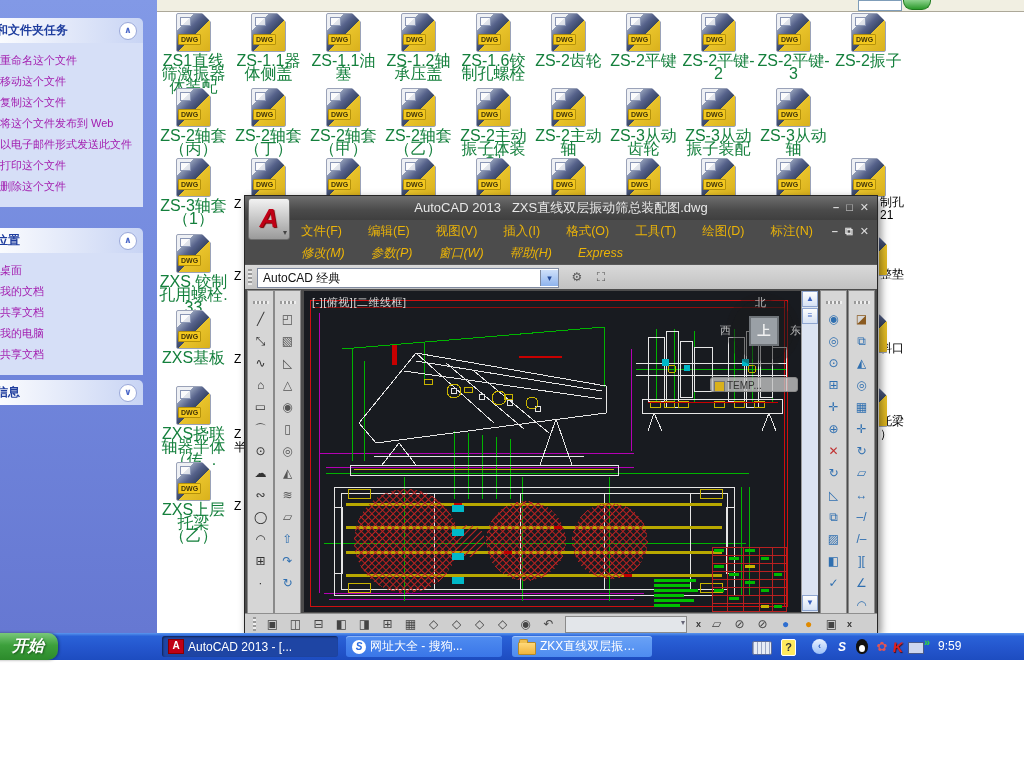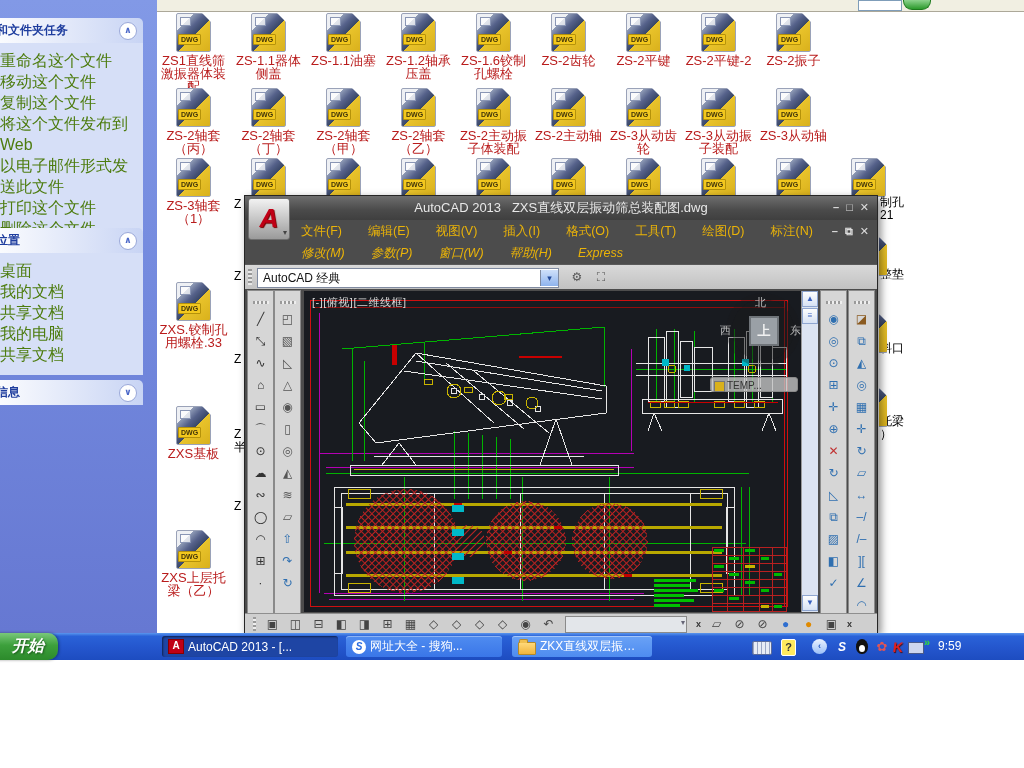--- a/index.html
+++ b/index.html
@@ -12,34 +12,34 @@
     background:linear-gradient(#8ed38e,#2c9a2c);border:1px solid #1d7a1d;border-top:none;}
   
   #sidebar{left:0;top:0;width:157px;height:633px;background:linear-gradient(180deg,#8299e6 0%,#7288dd 50%,#6678d2 100%);}
   .sbox{position:absolute;left:-14px;width:157px;border-radius:5px 5px 0 0;overflow:hidden;}
   .sbox-h{height:25px;background:linear-gradient(90deg,#ffffff,#c8d4f4);display:flex;align-items:center;
     font-weight:bold;font-size:12px;color:#1e3d9e;padding:0 6px 0 10px;}
   .sbox-h .sp{flex:1;}
   .chev{width:16px;height:16px;border-radius:50%;background:#fff;border:1px solid #9aa8d8;color:#4a66c8;
     font-size:9px;line-height:15px;text-align:center;font-weight:bold;}
   .sbox-b{background:#d6dff7;padding:7px 4px 10px 14px;}
-  .slink{font-size:16px;line-height:21px;color:#4d7c0f;cursor:pointer;}
+  .slink{font-size:11px;line-height:21px;color:#a21caf;cursor:pointer;}
   
   .frow{position:absolute;display:flex;}
   .fcol{position:absolute;display:flex;flex-direction:column;}
   .fcell{width:75px;display:flex;flex-direction:column;align-items:center;}
   .fcol .fcell{height:76px;}
   .dwg{position:relative;display:block;width:33px;height:37px;flex:none;
     background:linear-gradient(135deg,#eef0f4 24%,#8e9ab5 24%,#55618a 40%,#394767 55%,#e9c32b 55%,#d9b11c 100%);
     border:1px solid #9aa2b8;border-radius:2px;}
   .dwg .fold{position:absolute;top:-1px;right:-1px;border-top:9px solid #fff;border-left:9px solid transparent;}
   .dwg .gly{position:absolute;left:3px;top:3px;width:9px;height:7px;border:1px solid #8a96b5;background:rgba(255,255,255,.75);}
   .dwg .tag{position:absolute;left:1px;bottom:6px;padding:0 2px;background:#f3c81e;border:1px solid #b5920a;
     color:#40340a;font-weight:bold;font-size:7px;line-height:9px;border-radius:1px;font-style:normal;}
-  .flabel{margin-top:2px;font-size:13px;line-height:13px;color:#b91c1c;text-align:center;word-break:break-all;}
+  .flabel{margin-top:2px;font-size:16px;line-height:13px;color:#15803d;text-align:center;word-break:break-all;}
   .sliver-label{position:absolute;font-size:12px;line-height:13px;color:#000;white-space:pre;}
   .sliver-icon{position:absolute;width:8px;height:39px;overflow:hidden;}
   .sliver-icon .dwg{margin-left:-26px;}
   
   #acad{left:244px;top:195px;width:634px;height:438px;background:#4c4c4c;border:1px solid #262626;
     box-shadow:3px 3px 8px rgba(0,0,0,.45);box-sizing:border-box;}
   #titlebar{left:0;top:0;width:632px;height:24px;background:linear-gradient(#6e6e6e,#4a4a4a 60%,#3f3f3f);}
   #titletext{width:100%;text-align:center;line-height:24px;font-size:13px;color:#e8e8e8;white-space:pre;}
   .winctl{position:absolute;display:flex;gap:7px;color:#ddd;font-size:11px;font-weight:bold;}
   .winctl span{cursor:pointer;}
@@ -236,20 +236,28 @@
         <b class="tag">DWG</b>
       </span>
       <div class="flabel">ZS-2平键-2</div>
     </div>
     <div class="fcell">
       <span class="dwg">
         <i class="fold"></i>
         <i class="gly"></i>
         <b class="tag">DWG</b>
       </span>
+      <div class="flabel">ZS-2平键-3</div>
+    </div>
+    <div class="fcell">
+      <span class="dwg">
+        <i class="fold"></i>
+        <i class="gly"></i>
+        <b class="tag">DWG</b>
+      </span>
       <div class="flabel">ZS-2振子</div>
     </div>
   </div>
 <div class="frow" style="left:156px;top:88px;">
     <div class="fcell">
       <span class="dwg">
         <i class="fold"></i>
         <i class="gly"></i>
         <b class="tag">DWG</b>
       </span>
@@ -378,21 +386,21 @@
       </span>
     </div>
     <div class="fcell">
       <span class="dwg">
         <i class="fold"></i>
         <i class="gly"></i>
         <b class="tag">DWG</b>
       </span>
     </div>
   </div>
-<div class="fcol" style="left:156px;top:158px;gap:48px;">
+<div class="fcol" style="left:156px;top:158px;">
     <div class="fcell">
       <span class="dwg">
         <i class="fold"></i>
         <i class="gly"></i>
         <b class="tag">DWG</b>
       </span>
       <div class="flabel">ZS-3轴套（1）</div>
     </div>
     <div class="fcell">
       <span class="dwg">
@@ -409,29 +417,29 @@
         <b class="tag">DWG</b>
       </span>
       <div class="flabel">ZXS基板</div>
     </div>
     <div class="fcell">
       <span class="dwg">
         <i class="fold"></i>
         <i class="gly"></i>
         <b class="tag">DWG</b>
       </span>
+      <div class="flabel">ZXS挠联轴器半体（传...</div>
+    </div>
+    <div class="fcell">
+      <span class="dwg">
+        <i class="fold"></i>
+        <i class="gly"></i>
+        <b class="tag">DWG</b>
+      </span>
       <div class="flabel">ZXS上层托梁（乙）</div>
-    </div>
-    <div class="fcell">
-      <span class="dwg">
-        <i class="fold"></i>
-        <i class="gly"></i>
-        <b class="tag">DWG</b>
-      </span>
-      <div class="flabel">ZXS挠联轴器半体（传...</div>
     </div>
   </div>
 
 <div class="sliver-label" style="left:880px;top:196px;"><span>制孔</span><br><span>21</span></div>
 <div class="sliver-label" style="left:880px;top:268px;"><span>整垫</span></div>
 <div class="sliver-label" style="left:880px;top:342px;"><span>料口</span></div>
 <div class="sliver-label" style="left:880px;top:415px;"><span>托梁</span><br><span>）</span></div>
 <div class="sliver-icon" style="left:879px;top:237px;">
     <span class="dwg">
       <i class="fold"></i>

